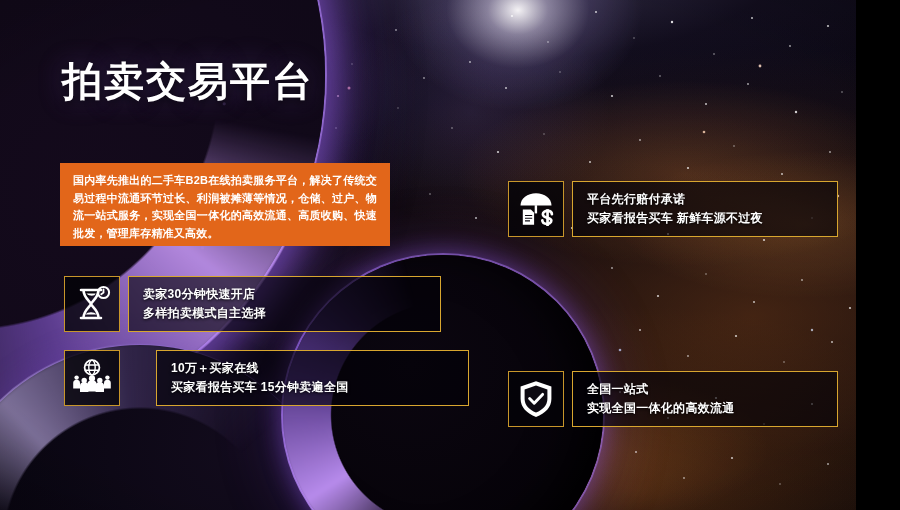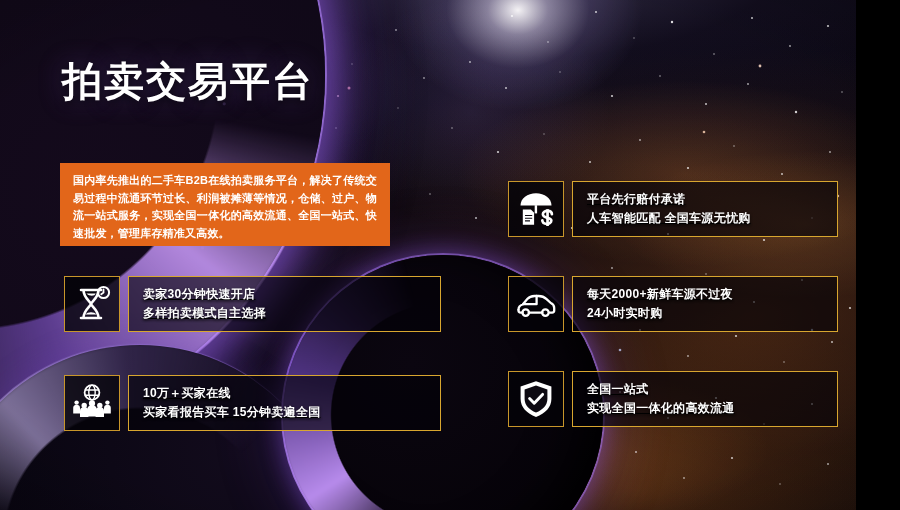--- a/index.html
+++ b/index.html
@@ -119,21 +119,21 @@
     position:absolute;left:60px;top:163px;width:330px;height:83px;
     background:#e2661a;
     padding:9px 13px 0 13px;
   }
   .intro-text{
     color:#ffffff;font-size:11px;line-height:17.5px;font-weight:700;
     letter-spacing:.2px;text-align:justify;
   }
 
   
-  .feature{position:absolute;display:flex;align-items:stretch;text-decoration:underline;}
+  .feature{position:absolute;display:flex;align-items:stretch;}
   .icon-box{
     width:56px;height:56px;flex:0 0 56px;
     border:1.5px solid #c8962a;
     background:rgba(4,2,8,.80);
     display:flex;align-items:center;justify-content:center;
   }
   .icon-box svg{display:block;}
   .text-box{
     margin-left:8px;height:56px;
     border:1.5px solid #d8a62f;
@@ -142,21 +142,21 @@
     padding:0 0 0 14px;
   }
   .text-box .l1,.text-box .l2{
     color:#fff;font-weight:700;font-size:12px;line-height:19px;
     letter-spacing:.3px;white-space:nowrap;
     text-shadow:0 1px 3px rgba(0,0,0,.9);
   }
 
   
   .f-left-1{left:64px;top:276px;}
-  .f-left-2{left:64px;top:375px;}
+  .f-left-2{left:64px;top:350px;gap:28px;}
   .f-left-1 .text-box,.f-left-2 .text-box{width:313px;}
 
   .f-right-1{left:508px;top:181px;}
   .f-right-2{left:508px;top:276px;}
   .f-right-3{left:508px;top:371px;border-radius:13px;}
   .f-right-1 .text-box,.f-right-2 .text-box,.f-right-3 .text-box{width:266px;}
 </style>
 </head>
 <body>
 
@@ -273,21 +273,21 @@
   <div class="planet-bl"></div>
   <div class="planet-c"></div>
 
   <div class="bg-layer bg-vignette"></div>
 
   <div class="content">
 
     <div class="page-title">拍卖交易平台</div>
 
     <div class="intro-box">
-      <div class="intro-text">国内率先推出的二手车B2B在线拍卖服务平台，解决了传统交易过程中流通环节过长、利润被摊薄等情况，仓储、过户、物流一站式服务，实现全国一体化的高效流通、全国一站式、快速批发，管理库存精准又高效。</div>
+      <div class="intro-text">国内率先推出的二手车B2B在线拍卖服务平台，解决了传统交易过程中流通环节过长、利润被摊薄等情况，仓储、过户、物流一站式服务，实现全国一体化的高效流通、高质收购、快速批发，管理库存精准又高效。</div>
     </div>
 
     <div class="feature f-left-1">
       <div class="icon-box">
         <svg width="40" height="40" viewBox="0 0 40 40" fill="none">
           <path d="M9 6 H29 M9 34 H29" stroke="#fff" stroke-width="2.6" stroke-linecap="round"></path>
           <path d="M11.5 6 C11.5 14 18.8 17.6 18.8 20 C18.8 22.4 11.5 26 11.5 34" stroke="#fff" stroke-width="2.6" stroke-linejoin="round"></path>
           <path d="M26.5 6 C26.5 14 19.2 17.6 19.2 20 C19.2 22.4 26.5 26 26.5 34" stroke="#fff" stroke-width="2.6" stroke-linejoin="round"></path>
           <path d="M13.6 30.5 C15.6 27.6 22.4 27.6 24.4 30.5 Z" fill="#fff"></path>
           <path d="M14.4 9.5 H23.6 C22.6 12.4 17.4 12.4 14.4 9.5 Z" fill="#fff"></path>
@@ -339,41 +339,24 @@
             <path d="M10 27.5 h7.2 M10 30.2 h7.2 M10 32.9 h5"></path>
           </g>
           <g fill="#fff">
             <path d="M31.2 21.2 h2.7 v16.8 h-2.7 z"></path>
             <path d="M36.9 26.2 c0-2.1-1.8-3.4-4.4-3.4 c-2.6 0-4.6 1.3-4.6 3.5 c0 4.6 8.4 2.6 8.4 6.3 c0 2-1.9 3.3-4.3 3.3 c-2.7 0-4.6-1.4-4.7-3.6" fill="none" stroke="#fff" stroke-width="2.7" stroke-linecap="round"></path>
           </g>
         </svg>
       </div>
       <div class="text-box">
         <div class="l1">平台先行赔付承诺</div>
-        <div class="l2">人车智能匹配 全国车源无忧购</div>
-      </div>
-    </div>
-
-    <div class="feature f-right-2">
-      <div class="icon-box">
-        <svg width="44" height="44" viewBox="0 0 44 44" fill="none" stroke="#fff" stroke-width="2.3" stroke-linecap="round" stroke-linejoin="round">
-          <path d="M4.5 27.8 c0-3 1.4-4.6 4.2-5.3 l4.6-5.4 c1.8-2.1 4-3.1 7.1-3.1 h4.2
-                   c3.4 0 5.6 .9 8 3.1 l4.2 3.9 c2.4 1.1 3.4 2.8 3.4 5 v2.6 c0 1.3-.8 2-2.1 2 h-2.3"></path>
-          <path d="M14.8 30.6 h13.6"></path>
-          <path d="M8.6 30.6 H6.6 c-1.3 0-2.1-.7-2.1-2 v-.8"></path>
-          <circle cx="11.7" cy="30.6" r="3.3"></circle>
-          <circle cx="31.4" cy="30.6" r="3.3"></circle>
-          <path d="M9.4 22.2 h13.2 v-8.2"></path>
-        </svg>
-      </div>
-      <div class="text-box">
-        <div class="l1">每天2000+新鲜车源不过夜</div>
-        <div class="l2">24小时实时购</div>
-      </div>
-    </div>
+        <div class="l2">买家看报告买车 新鲜车源不过夜</div>
+      </div>
+    </div>
+
 
     <div class="feature f-right-3">
       <div class="icon-box">
         <svg width="40" height="42" viewBox="0 0 40 42" fill="none">
           <path d="M20 3.2 L35.4 8.4 v12.4 c0 8.4-6 14.6-15.4 18.2 C10.6 35.4 4.6 29.2 4.6 20.8 V8.4 Z" fill="#fff"></path>
           <path d="M20 7.6 L31.4 11.4 v9.4 c0 6.3-4.4 11-11.4 13.8 C13 31.8 8.6 27.1 8.6 20.8 v-9.4 Z" fill="#0d0a12"></path>
           <path d="M13.6 20.6 l4.6 4.7 l8.4-8.9" stroke="#fff" stroke-width="2.9" stroke-linecap="round" stroke-linejoin="round" fill="none"></path>
         </svg>
       </div>
       <div class="text-box">

